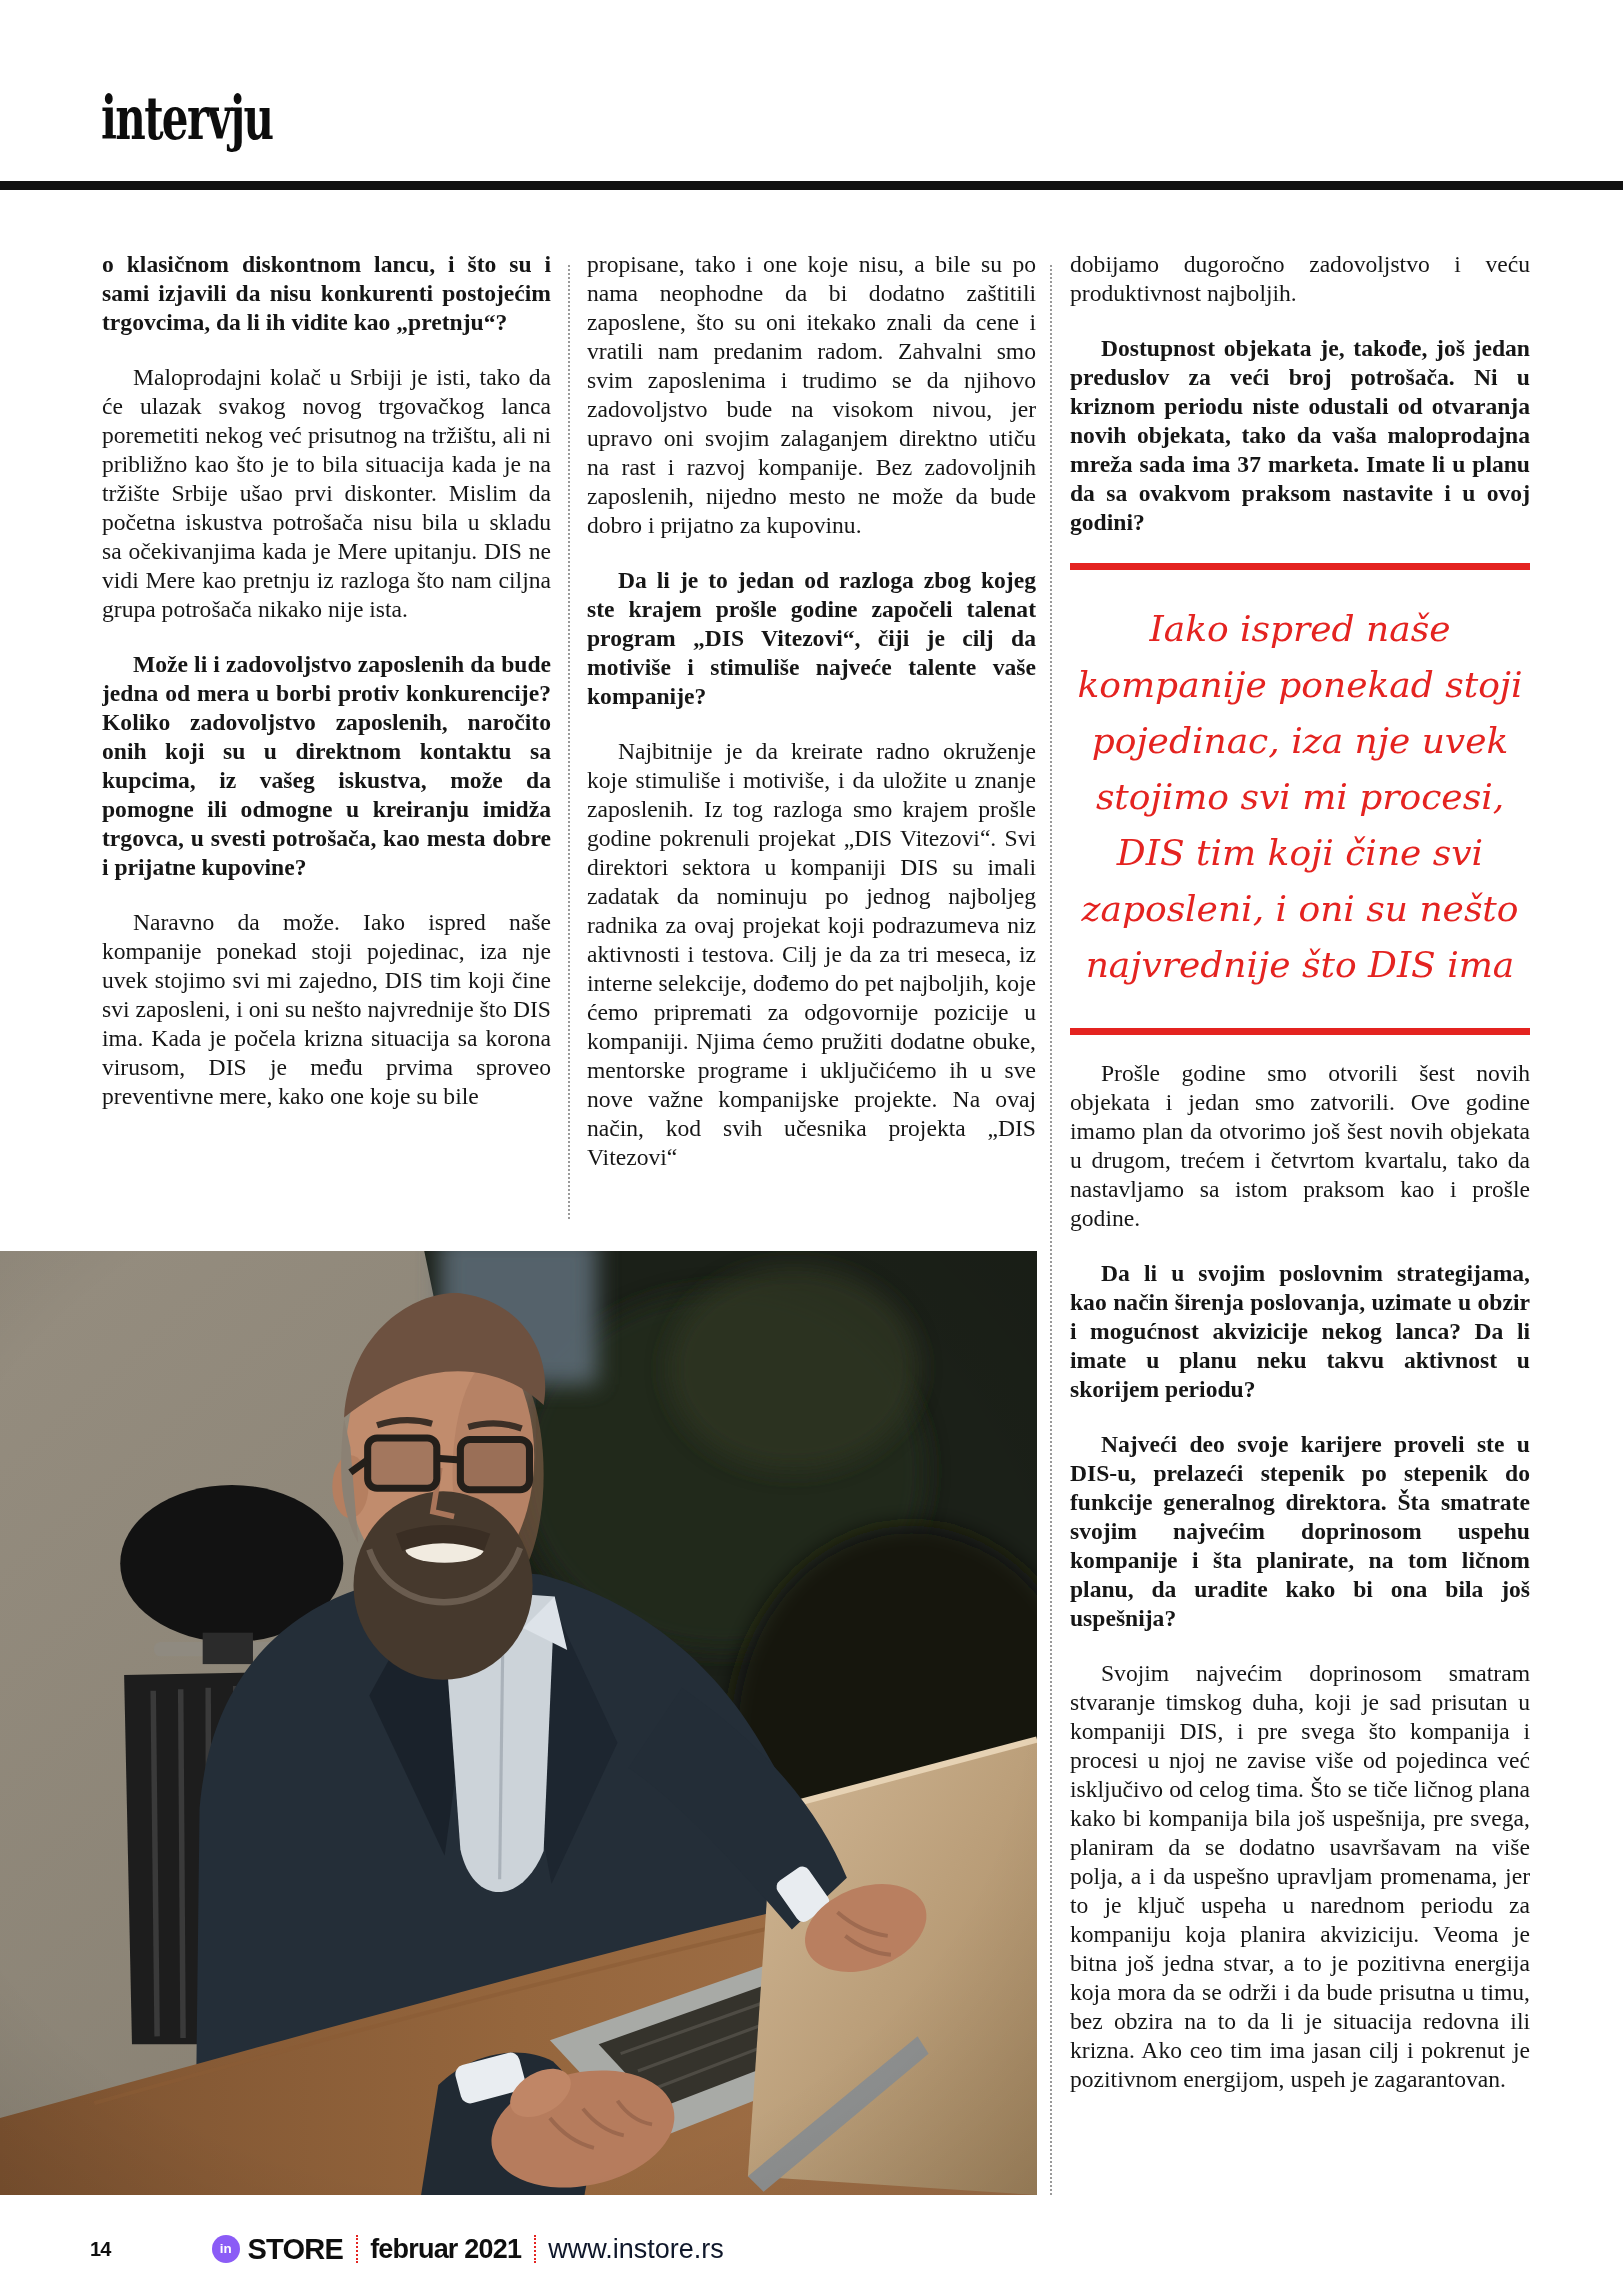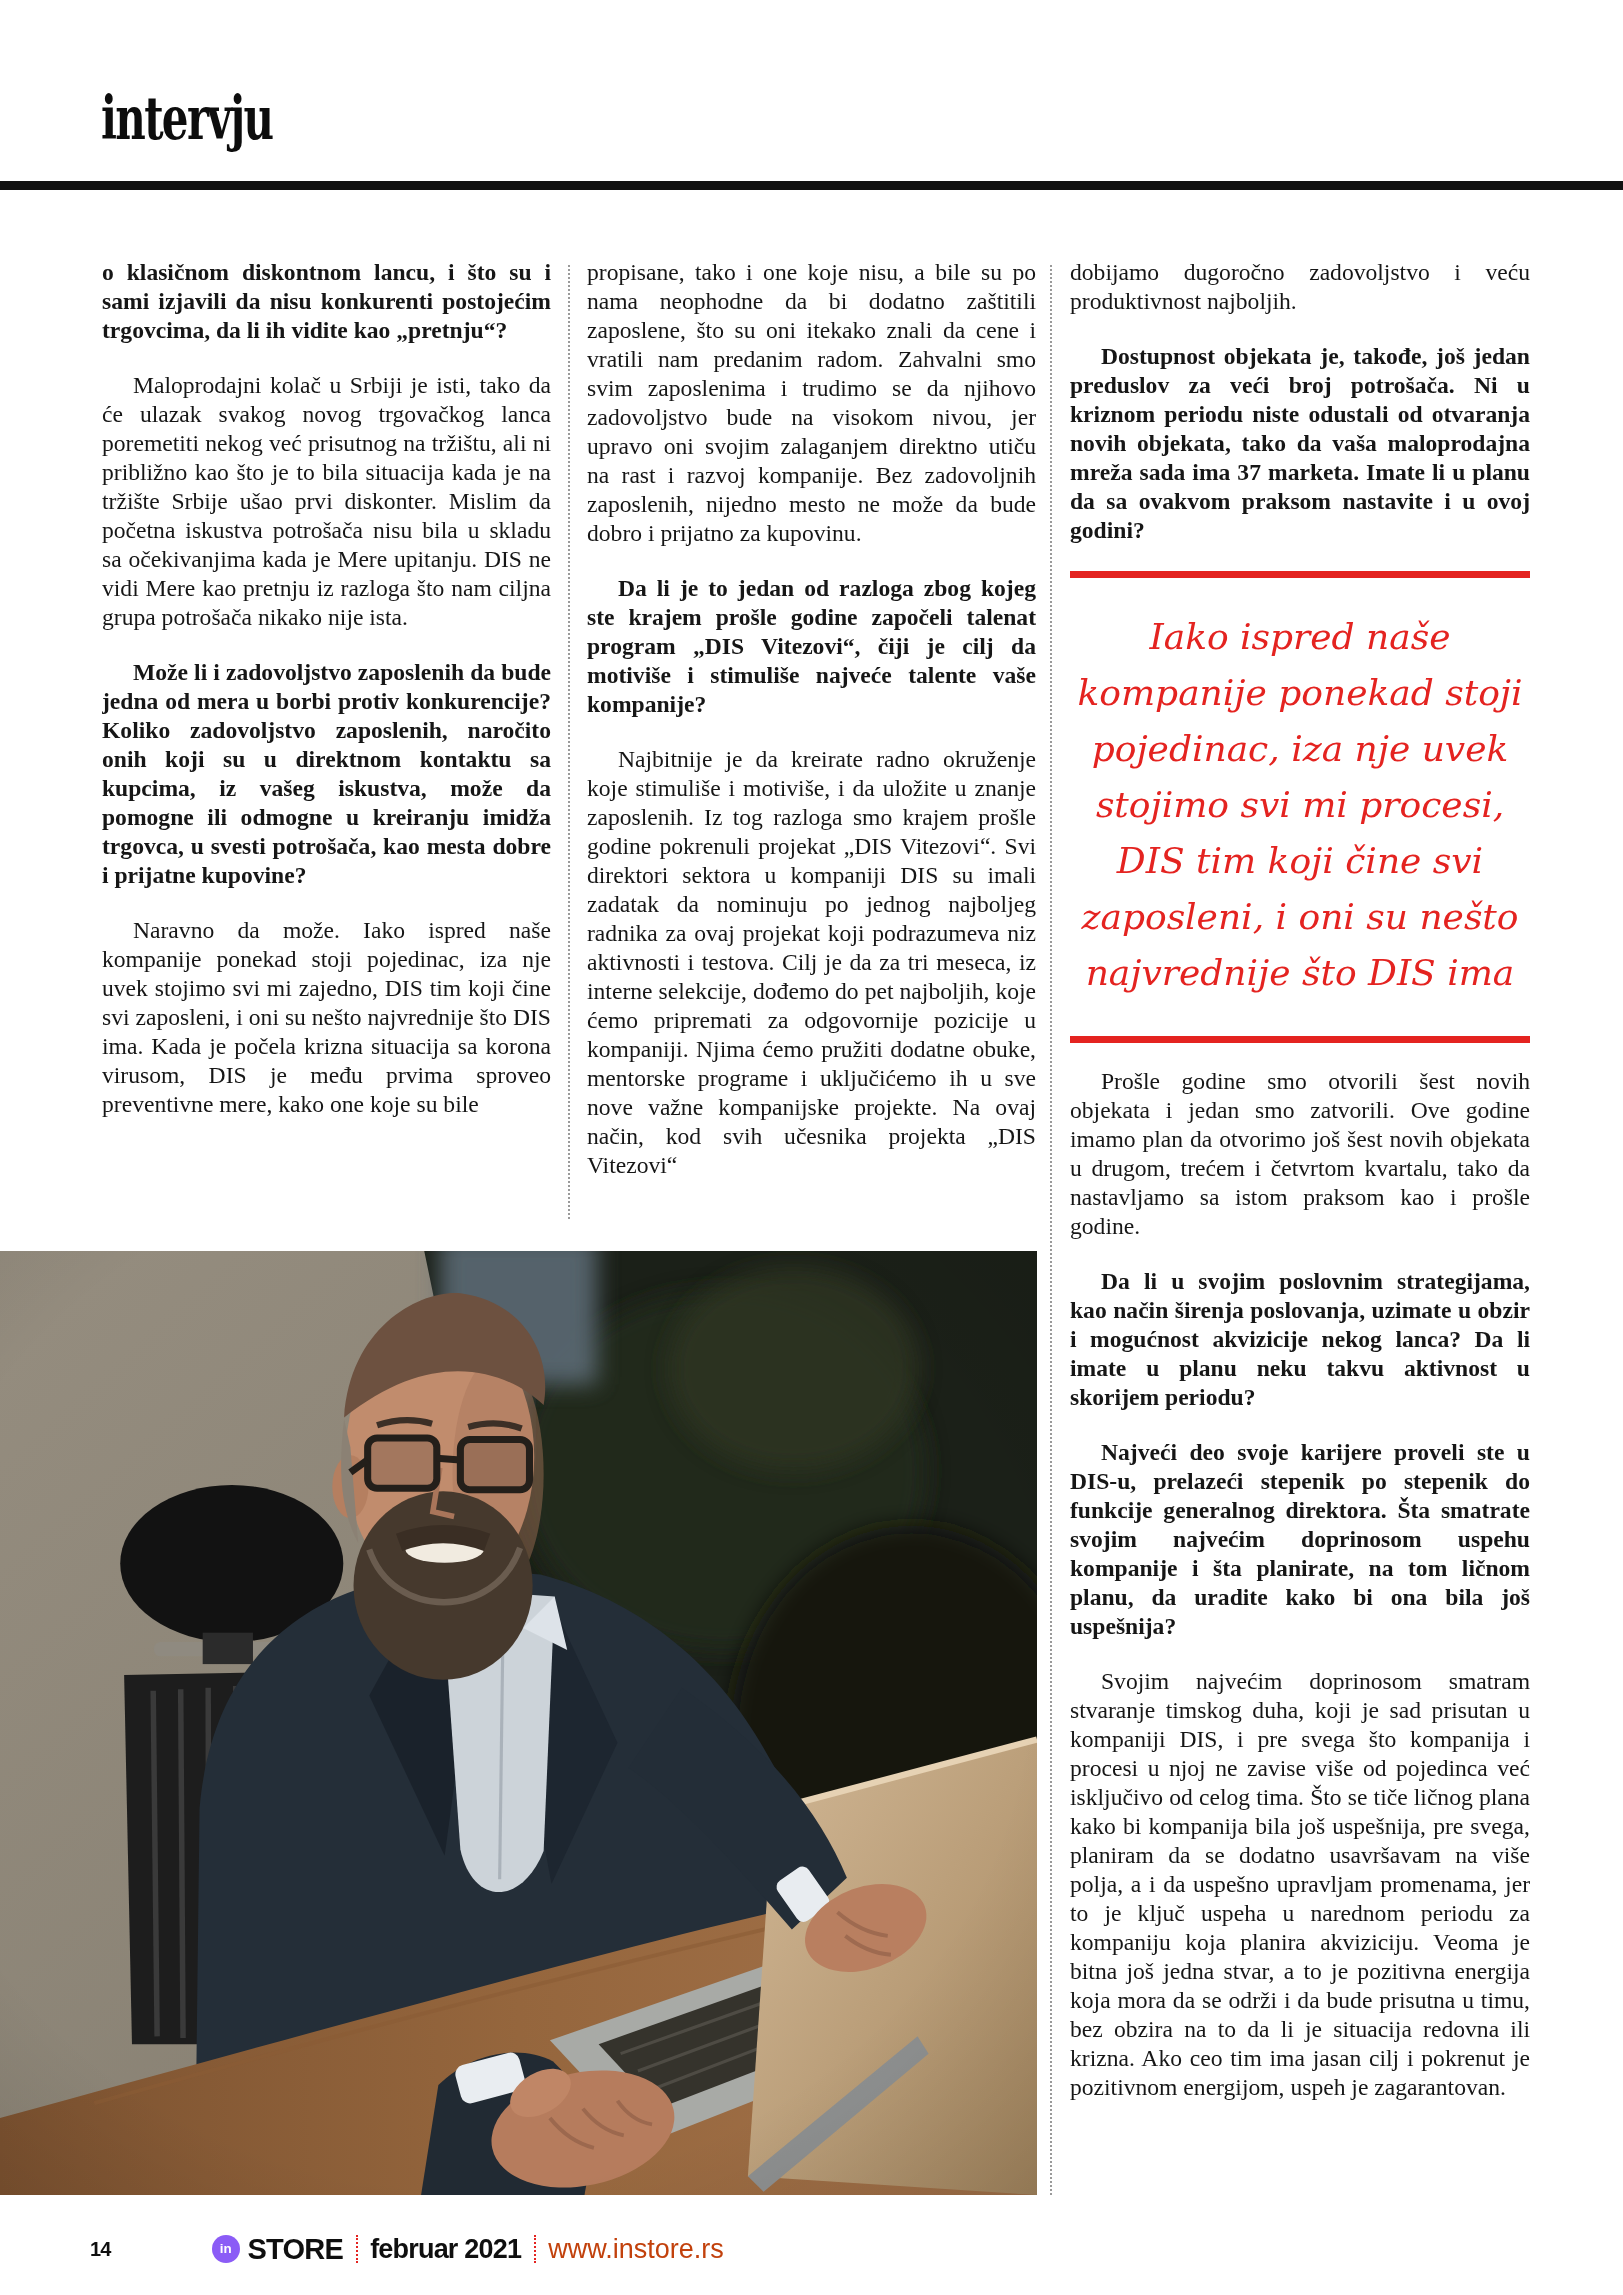--- a/index.html
+++ b/index.html
@@ -22,21 +22,21 @@
     font-weight:bold;font-size:60px;line-height:86px;
     letter-spacing:-2.4px;
     transform:scaleX(0.70);transform-origin:left center;
     color:#0d0d0d;white-space:nowrap;
   }
   .top-rule{
     position:absolute;left:0;top:181px;width:1623px;height:8.6px;
     background:#111111;
   }
   .col{
-    position:absolute;top:258px;
+    position:absolute;top:250px;
     font-size:23.6px;line-height:29px;
     text-align:justify;overflow:hidden;
   }
   #col1{left:102px;width:449px;height:968px;}
   #col2{left:587px;width:449px;height:968px;}
   #col3{left:1070px;width:460px;height:1941px;}
   .col p{margin:0 0 26px 0;text-indent:31px;}
   .col p.noindent{text-indent:0;}
   .col p.question{font-weight:bold;}
   .pullquote{
@@ -73,21 +73,21 @@
     width:28px;height:28px;border-radius:50%;background:#8b5cf6;
     color:#ffffff;display:flex;align-items:center;justify-content:center;
     font-weight:bold;font-size:13.4px;line-height:1;
   }
   .logo-store{font-weight:bold;font-size:29px;letter-spacing:-0.8px;margin-left:7.9px;}
   .footer-sep{
     height:28px;border-left:2.4px dotted var(--red);
     margin:0 12.6px;align-self:center;
   }
   .issue-date{font-weight:bold;font-size:27px;letter-spacing:-0.8px;}
-  .website{font-size:27px;color:#c2410c;letter-spacing:0;}
+  .website{font-size:27px;color:#0f172a;letter-spacing:0;}
 </style>
 </head>
 <body>
 
 <div class="page">
 
   <div class="section-label">intervju</div>
   <div class="top-rule"></div>
 
   <div class="col" id="col1">

